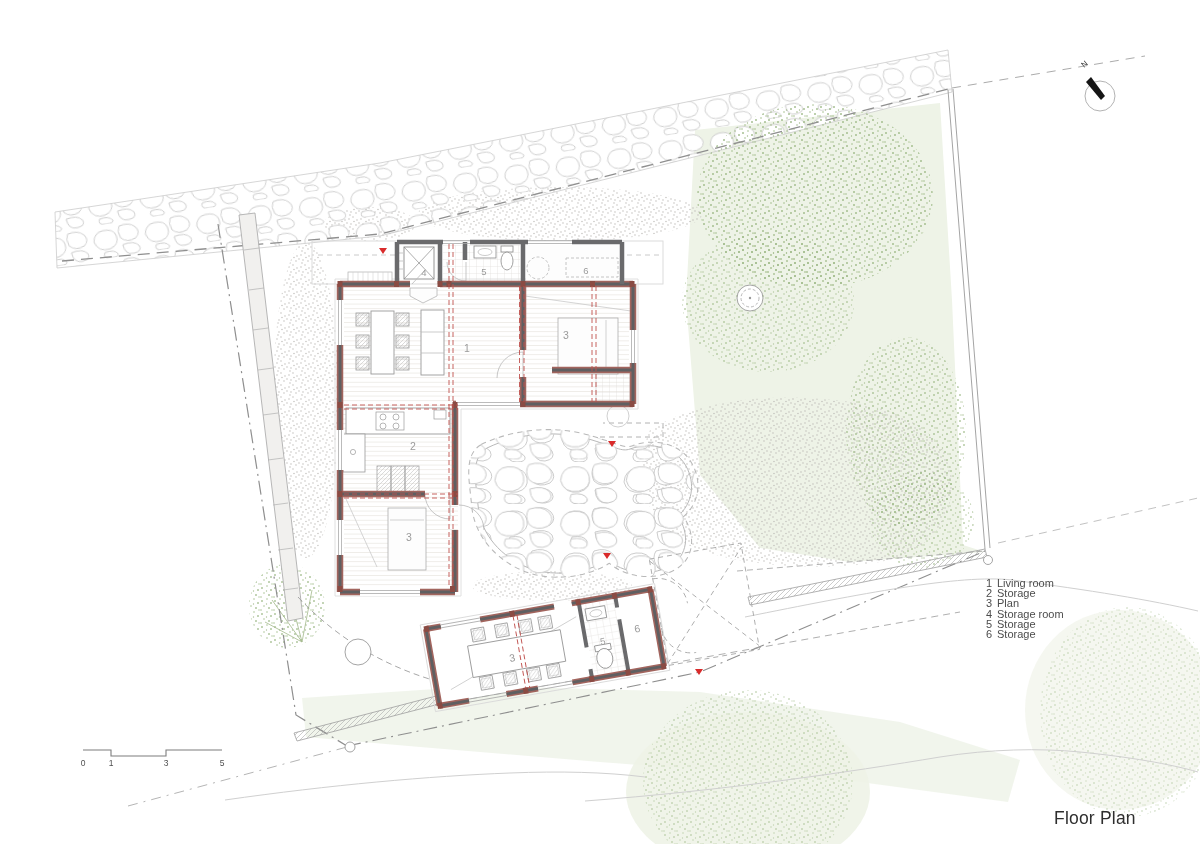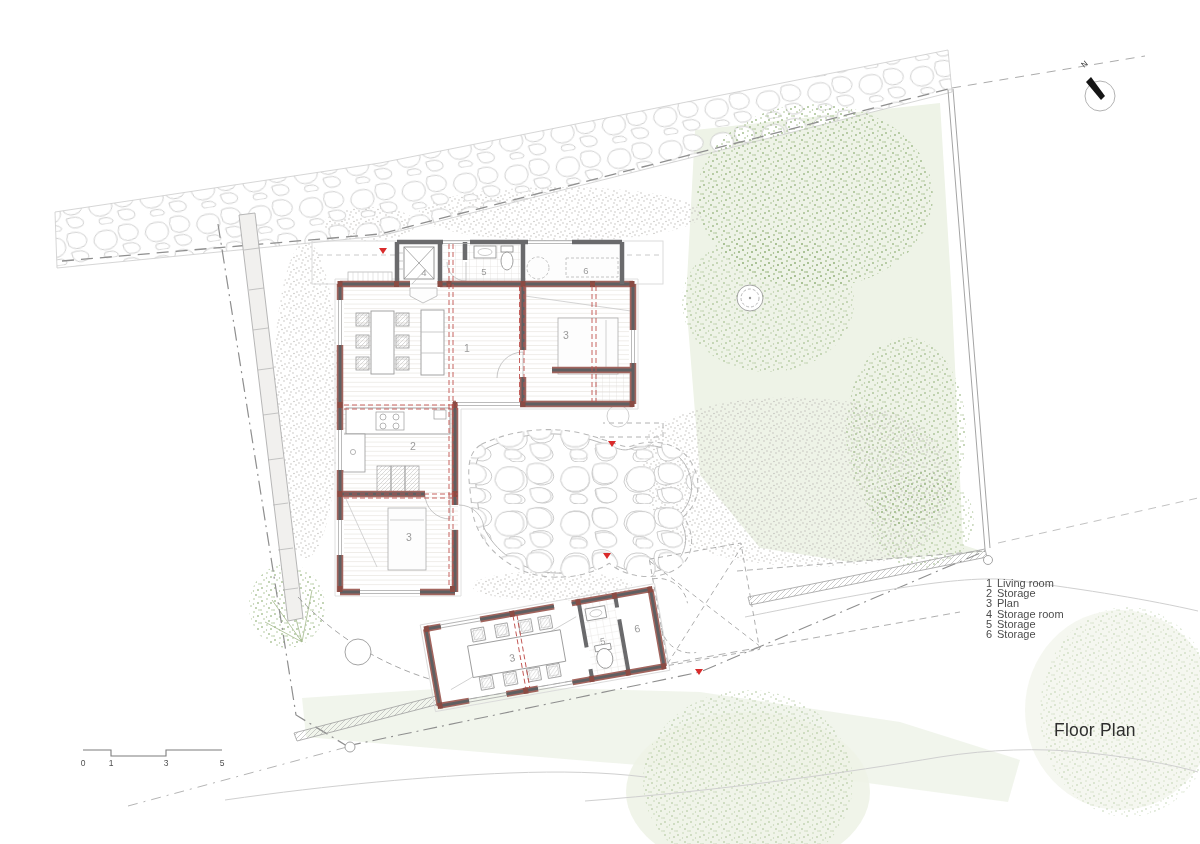--- a/index.html
+++ b/index.html
@@ -2,21 +2,21 @@
 <html><head>
 <meta charset="utf-8">
 <style>
   html,body{margin:0;padding:0;background:#fff;}
   .canvas{position:relative;width:1200px;height:844px;background:#ffffff;overflow:hidden;
           font-family:"Liberation Sans",sans-serif;}
   .canvas svg{position:absolute;inset:0;}
   .legend{position:absolute;left:985px;top:578px;font-size:11px;color:#4c4c4c;line-height:10.2px;}
   .legend-row{white-space:nowrap;}
   .legend-num{display:inline-block;width:7px;text-align:right;margin-right:5px;}
-  .plan-title{position:absolute;left:1054px;top:720px;font-size:17.5px;color:#2e2e2e;letter-spacing:.2px;}
+  .plan-title{position:absolute;left:1054px;top:808px;font-size:17.5px;color:#2e2e2e;letter-spacing:.2px;}
   .room-label{font-size:10.5px;fill:#9b9b9b;}
   .room-label-sm{font-size:9.5px;fill:#9b9b9b;}
   .tick-label{font-size:8.5px;fill:#4f4f4f;}
 </style>
 </head>
 <body>
 
 <div class="canvas">
 <svg width="1200" height="844" viewBox="0 0 1200 844">
   <defs>

